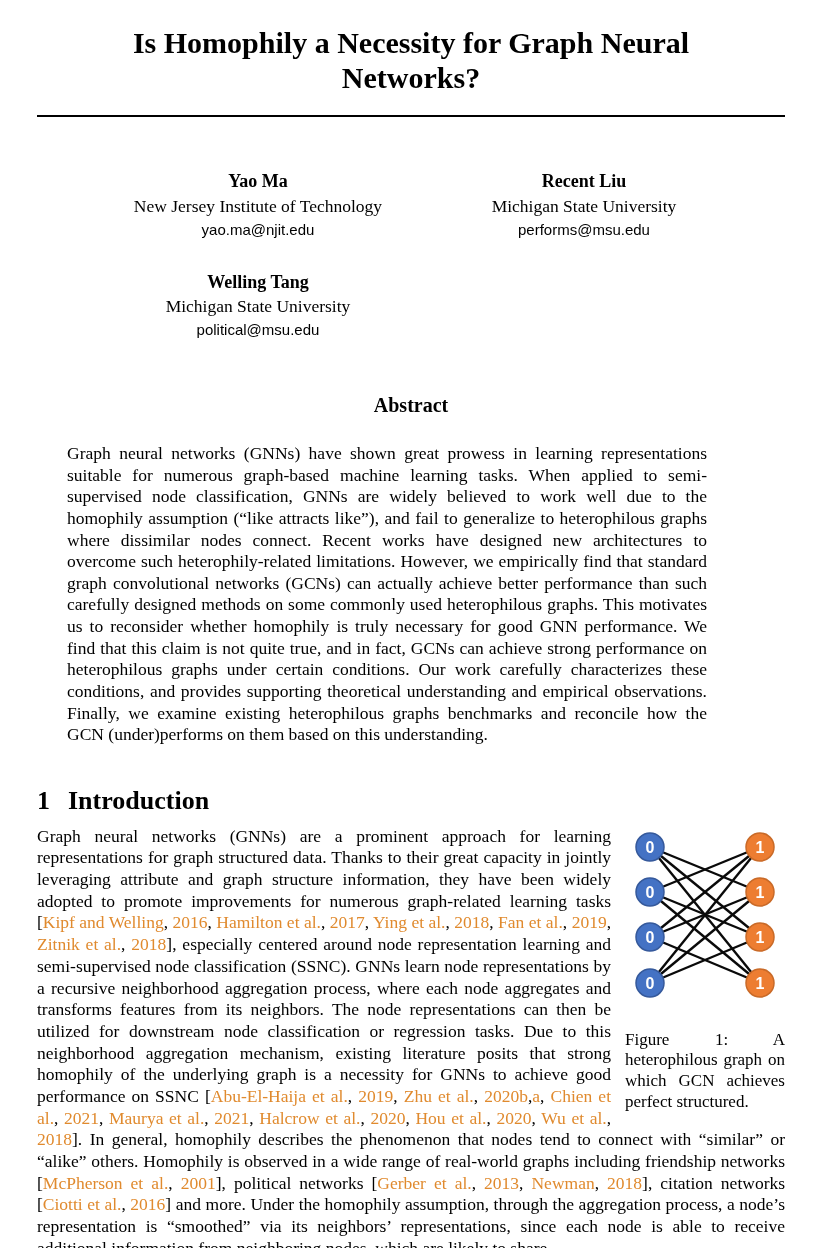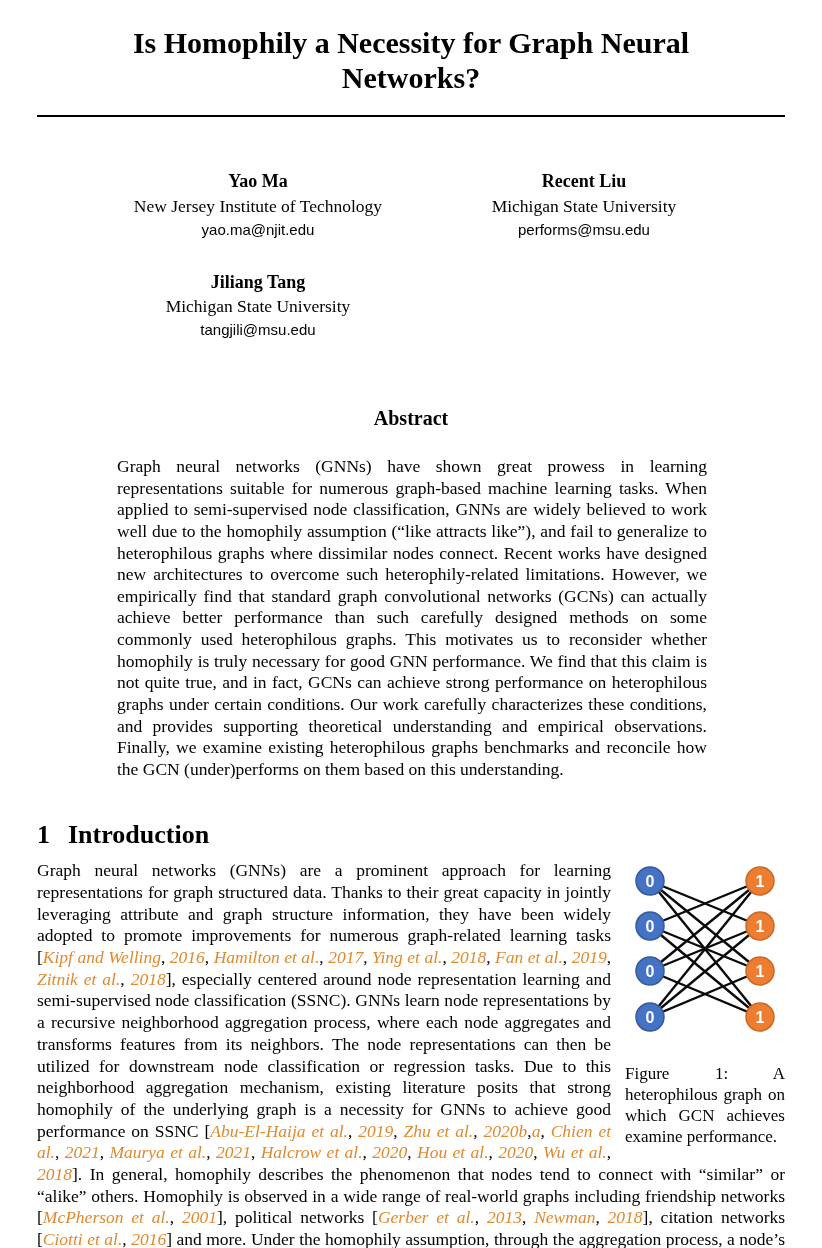--- a/index.html
+++ b/index.html
@@ -14,32 +14,32 @@
     font-size:30px; font-weight:bold; line-height:1.15;
   }
   .title-rule { border:none; border-top:2.5px solid #000; margin:20px 14px 0; }
   .authors {
     display:flex; flex-wrap:wrap; padding:54px 52px 0 72px;
   }
   .author { width:50%; box-sizing:border-box; text-align:center; margin-bottom:33px; }
   .author-name { font-size:18px; font-weight:bold; line-height:1.2; }
   .author-affil { font-size:17.5px; line-height:1.2; margin-top:3px; }
   .author-email { font-family:Liberation Sans, sans-serif; font-size:15px; line-height:1.2; margin-top:4px; }
-  .abstract-heading { margin-top:35px; text-align:center; font-size:20px; font-weight:bold; }
+  .abstract-heading { margin-top:22px; text-align:center; font-size:20px; font-weight:bold; }
   .abstract-text {
-    margin:26px 92px 0 94px; text-align:justify;
+    margin:26px 92px 0 44px; text-align:justify;
     font-size:17.5px; line-height:1.235; hyphens:auto;
   }
   .section-heading { margin:40px 14px 0; font-size:26px; font-weight:bold; }
   .section-number { margin-right:18px; }
   .intro-para {
     margin:10px 14px 0; text-align:justify;
     font-size:17.5px; line-height:1.24; hyphens:auto;
   }
-  .cite { color:var(--cite-color);font-style:italic; }
+  .cite { color:var(--cite-color); }
   .ital { }
   .figure {
     float:right; width:160px; margin-left:14px; margin-top:2px; margin-bottom:2px;
   }
   .figure svg { display:block; width:160px; height:188px; }
   .figure-caption {
     margin-top:14px; font-size:17px; line-height:1.22;
     text-align:justify; hyphens:auto;
   }
 </style>
@@ -57,23 +57,23 @@
       <div class="author-name">Yao Ma</div>
       <div class="author-affil">New Jersey Institute of Technology</div>
       <div class="author-email">yao.ma@njit.edu</div>
     </div>
     <div class="author">
       <div class="author-name">Recent Liu</div>
       <div class="author-affil">Michigan State University</div>
       <div class="author-email">performs@msu.edu</div>
     </div>
     <div class="author">
-      <div class="author-name">Jiliang Tang</div>
+      <div class="author-name">Welling Tang</div>
       <div class="author-affil">Michigan State University</div>
-      <div class="author-email">tangjili@msu.edu</div>
+      <div class="author-email">political@msu.edu</div>
     </div>
   </div>
 
   <div class="abstract-heading">Abstract</div>
 
   <p class="abstract-text">Graph neural networks (GNNs) have shown great prowess in learning representations suitable for numerous graph-based machine learning tasks. When applied to semi-supervised node classification, GNNs are widely believed to work well due to the homophily assumption (“like attracts like”), and fail to generalize to heterophilous graphs where dissimilar nodes connect. Recent works have designed new architectures to overcome such heterophily-related limitations. However, we empirically find that standard graph convolutional networks (GCNs) can actually achieve better performance than such carefully designed methods on some commonly used heterophilous graphs. This motivates us to reconsider whether homophily is truly necessary for good GNN performance. We find that this claim is not quite true, and in fact, GCNs can achieve strong performance on heterophilous graphs under certain conditions. Our work carefully characterizes these conditions, and provides supporting theoretical understanding and empirical observations. Finally, we examine existing heterophilous graphs benchmarks and reconcile how the GCN (under)performs on them based on this understanding.</p>
 
   <h2 class="section-heading"><span class="section-number">1</span><span>Introduction</span></h2>
 
   <p class="intro-para">
@@ -101,17 +101,17 @@
           <text x="25" y="155" text-anchor="middle" dy="0.36em" fill="#fff" font-family="&quot;Liberation Sans&quot;, sans-serif" font-size="16" font-weight="bold">0</text>
           <circle cx="135" cy="19" r="14" fill="#ED7D31" stroke="#C96A28" stroke-width="1.5"></circle>
           <text x="135" y="19" text-anchor="middle" dy="0.36em" fill="#fff" font-family="&quot;Liberation Sans&quot;, sans-serif" font-size="16" font-weight="bold">1</text>
           <circle cx="135" cy="64" r="14" fill="#ED7D31" stroke="#C96A28" stroke-width="1.5"></circle>
           <text x="135" y="64" text-anchor="middle" dy="0.36em" fill="#fff" font-family="&quot;Liberation Sans&quot;, sans-serif" font-size="16" font-weight="bold">1</text>
           <circle cx="135" cy="109" r="14" fill="#ED7D31" stroke="#C96A28" stroke-width="1.5"></circle>
           <text x="135" y="109" text-anchor="middle" dy="0.36em" fill="#fff" font-family="&quot;Liberation Sans&quot;, sans-serif" font-size="16" font-weight="bold">1</text>
           <circle cx="135" cy="155" r="14" fill="#ED7D31" stroke="#C96A28" stroke-width="1.5"></circle>
           <text x="135" y="155" text-anchor="middle" dy="0.36em" fill="#fff" font-family="&quot;Liberation Sans&quot;, sans-serif" font-size="16" font-weight="bold">1</text>
         </svg>
-      <span class="figure-caption" style="display:block;">Figure 1: A heterophilous graph on which GCN achieves examine performance.</span>
+      <span class="figure-caption" style="display:block;">Figure 1: A heterophilous graph on which GCN achieves perfect structured.</span>
     </span><span><span class="txt">Graph neural networks (GNNs) are a prominent approach for learning representations for graph structured data. Thanks to their great capacity in jointly leveraging attribute and graph structure information, they have been widely adopted to promote improvements for numerous graph-related learning tasks [</span><span class="cite">Kipf and Welling</span><span class="txt">, </span><span class="cite">2016</span><span class="txt">, </span><span class="cite">Hamilton et al.</span><span class="txt">, </span><span class="cite">2017</span><span class="txt">, </span><span class="cite">Ying et al.</span><span class="txt">, </span><span class="cite">2018</span><span class="txt">, </span><span class="cite">Fan et al.</span><span class="txt">, </span><span class="cite">2019</span><span class="txt">, </span><span class="cite">Zitnik et al.</span><span class="txt">, </span><span class="cite">2018</span><span class="txt">], especially centered around node representation learning and semi-supervised node classification (SSNC). GNNs learn node representations by a recursive neighborhood aggregation process, where each node aggregates and transforms features from its neighbors. The node representations can then be utilized for downstream node classification or regression tasks. Due to this neighborhood aggregation mechanism, existing literature posits that strong </span><span class="ital">homophily</span><span class="txt"> of the underlying graph is a necessity for GNNs to achieve good performance on SSNC  [</span><span class="cite">Abu-El-Haija et al.</span><span class="txt">, </span><span class="cite">2019</span><span class="txt">, </span><span class="cite">Zhu et al.</span><span class="txt">, </span><span class="cite">2020b</span><span class="txt">,</span><span class="cite">a</span><span class="txt">, </span><span class="cite">Chien et al.</span><span class="txt">, </span><span class="cite">2021</span><span class="txt">, </span><span class="cite">Maurya et al.</span><span class="txt">, </span><span class="cite">2021</span><span class="txt">, </span><span class="cite">Halcrow et al.</span><span class="txt">, </span><span class="cite">2020</span><span class="txt">, </span><span class="cite">Hou et al.</span><span class="txt">, </span><span class="cite">2020</span><span class="txt">, </span><span class="cite">Wu et al.</span><span class="txt">, </span><span class="cite">2018</span><span class="txt">]. In general, homophily describes the phenomenon that nodes tend to connect with “similar” or “alike” others. Homophily is observed in a wide range of real-world graphs including friendship networks [</span><span class="cite">McPherson et al.</span><span class="txt">, </span><span class="cite">2001</span><span class="txt">], political networks [</span><span class="cite">Gerber et al.</span><span class="txt">, </span><span class="cite">2013</span><span class="txt">, </span><span class="cite">Newman</span><span class="txt">, </span><span class="cite">2018</span><span class="txt">], citation networks [</span><span class="cite">Ciotti et al.</span><span class="txt">, </span><span class="cite">2016</span><span class="txt">] and more. Under the homophily assumption, through the aggregation process, a node’s representation is “smoothed” via its neighbors’ representations, since each node is able to receive additional information from neighboring nodes, which are likely to share</span></span>
   </p>
 
 </div>
 
 </body></html>

